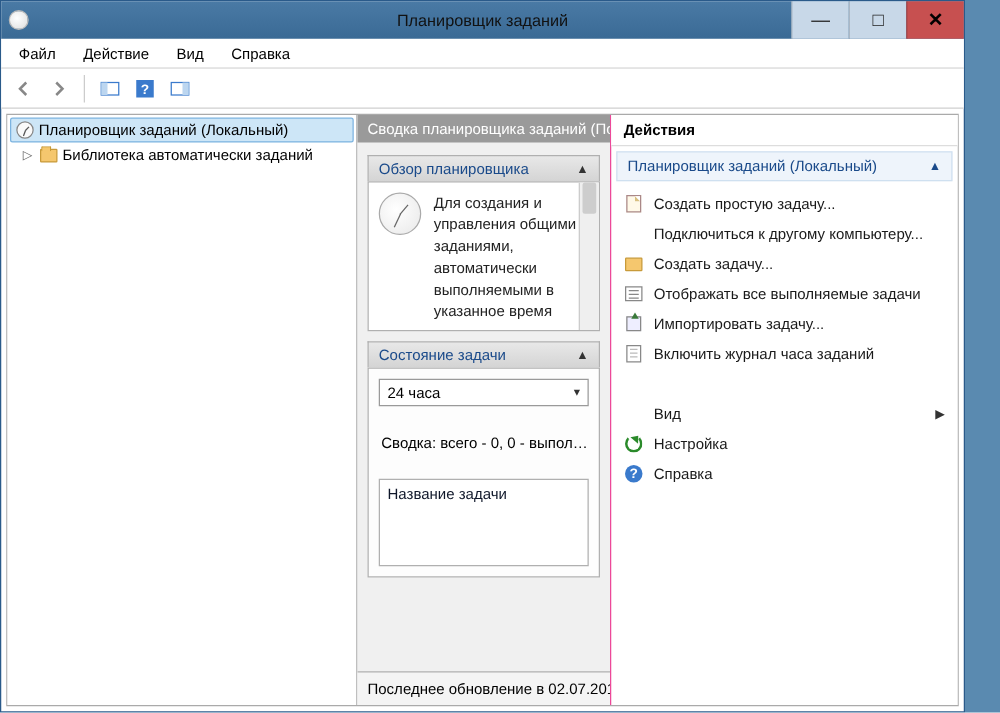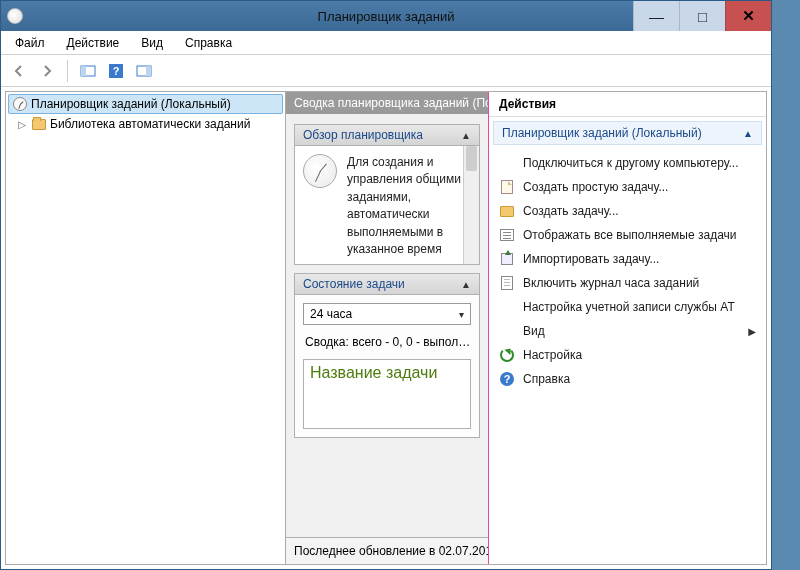--- a/index.html
+++ b/index.html
@@ -219,40 +219,40 @@
     position: absolute; right: 0; top:0; bottom:0; width:16px;
     background: #efefef; border-left:1px solid #ccc;
   }
   .scroll-stub .thumb { position:absolute; top:0; left:2px; right:2px; height:25px; background:#cdcdcd; border-radius:2px;}
   .status-body {
     border: 1px solid #b0b0b0;
     background: #fdfdfd;
     padding: 8px;
     display: flex;
     flex-direction: column;
-    gap: 8px;
+    gap: 20px;
   }
   .combo {
     height: 22px;
     border: 1px solid #9a9a9a;
     background: #fff;
     display: flex;
     align-items: center;
     padding: 0 6px;
     justify-content: space-between;
   }
   .combo .dd { font-size: 10px; color:#333; }
   .summary-line { padding: 2px 2px; font-size: 12px; white-space: nowrap; overflow: hidden; }
   .task-list {
     height: 70px;
     border: 1px solid #b0b0b0;
     background: #fff;
     padding: 4px 6px;
-    font-size: 16px;
-    color: #4d7c0f;
+    font-size: 12px;
+    color: #0f172a;
   }
   .mid-footer {
     border-top: 1px solid #b0b0b0;
     background: #f4f4f4;
     padding: 6px 8px;
     font-size: 12px;
     white-space: nowrap;
     overflow: hidden;
   }
   
@@ -425,31 +425,31 @@
 
     <div class="actions-panel">
       <div class="actions-title">Действия</div>
       <div class="actions-sub">
         <span>Планировщик заданий (Локальный)</span>
         <span style="font-size:10px;">▲</span>
       </div>
       <div class="actions-list">
 
         <div class="action-item">
+          <span class="ico">
+              <span class="ico-doc"></span>
+            </span>
+          <span>Создать простую задачу...</span>
+        </div>
+        <div class="action-item">
           <span class="ico"></span>
           <span>Подключиться к другому компьютеру...</span>
         </div>
         <div class="action-item">
           <span class="ico">
-              <span class="ico-doc"></span>
-            </span>
-          <span>Создать простую задачу...</span>
-        </div>
-        <div class="action-item">
-          <span class="ico">
               <span class="ico-folder"></span>
             </span>
           <span>Создать задачу...</span>
         </div>
         <div class="action-item">
           <span class="ico">
               <span class="ico-list"></span>
             </span>
           <span>Отображать все выполняемые задачи</span>
         </div>
@@ -460,21 +460,20 @@
           <span>Импортировать задачу...</span>
         </div>
         <div class="action-item">
           <span class="ico">
               <span class="ico-journal"></span>
             </span>
           <span>Включить журнал часа заданий</span>
         </div>
         <div class="action-item">
           <span class="ico"></span>
-          <span>Настройка учетной записи службы AT</span>
         </div>
         <div class="action-item">
           <span class="ico"></span>
           <span>Вид</span>
           <span class="arrow-r">▶</span>
         </div>
         <div class="action-item">
           <span class="ico">
               <span class="ico-refresh"></span>
             </span>

